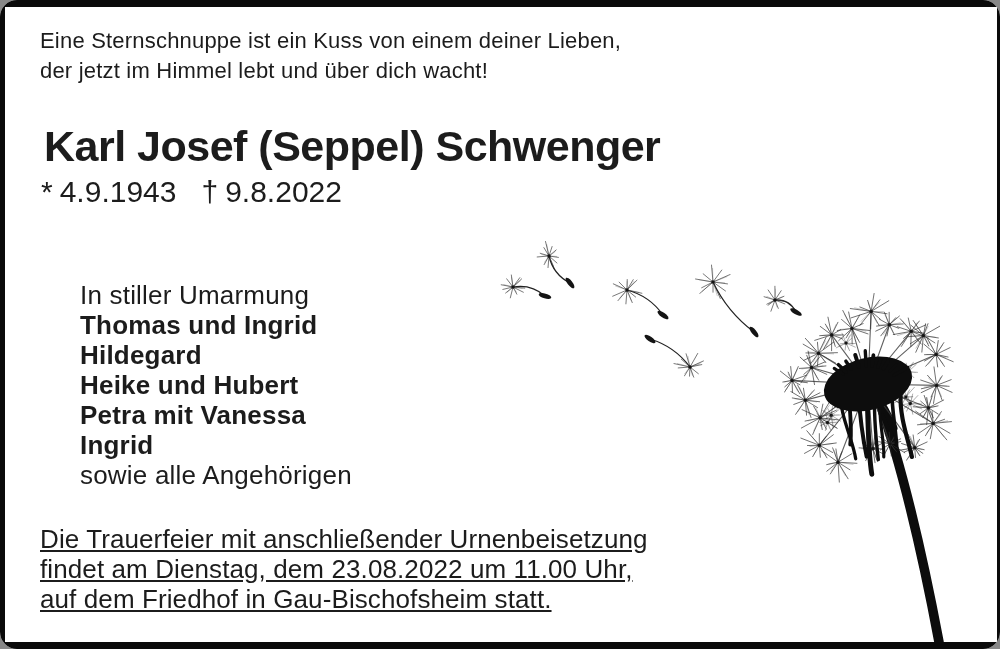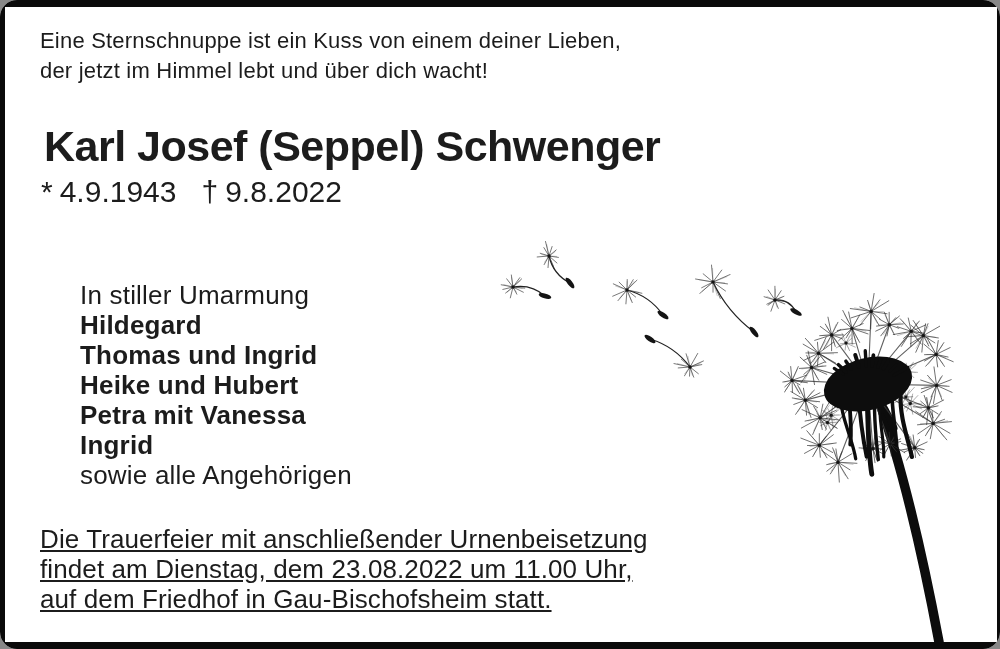--- a/index.html
+++ b/index.html
@@ -74,22 +74,22 @@
 
   <div class="name">Karl Josef (Seppel) Schwenger</div>
 
   <div class="dates">
     <span><span class="sym">*</span><span>4.9.1943</span></span>
     <span><span class="sym">†</span><span>9.8.2022</span></span>
   </div>
 
   <div class="mourners">
     <div>In stiller Umarmung</div>
+    <div class="bold">Thomas und Ingrid</div>
     <div class="bold">Hildegard</div>
-    <div class="bold">Thomas und Ingrid</div>
     <div class="bold">Heike und Hubert</div>
     <div class="bold">Petra mit Vanessa</div>
     <div class="bold">Ingrid</div>
     <div>sowie alle Angehörigen</div>
   </div>
 
   <div class="funeral">
     <div>Die Trauerfeier mit anschließender Urnenbeisetzung</div>
     <div>findet am Dienstag, dem 23.08.2022 um 11.00 Uhr,</div>
     <div>auf dem Friedhof in Gau-Bischofsheim statt.</div>

